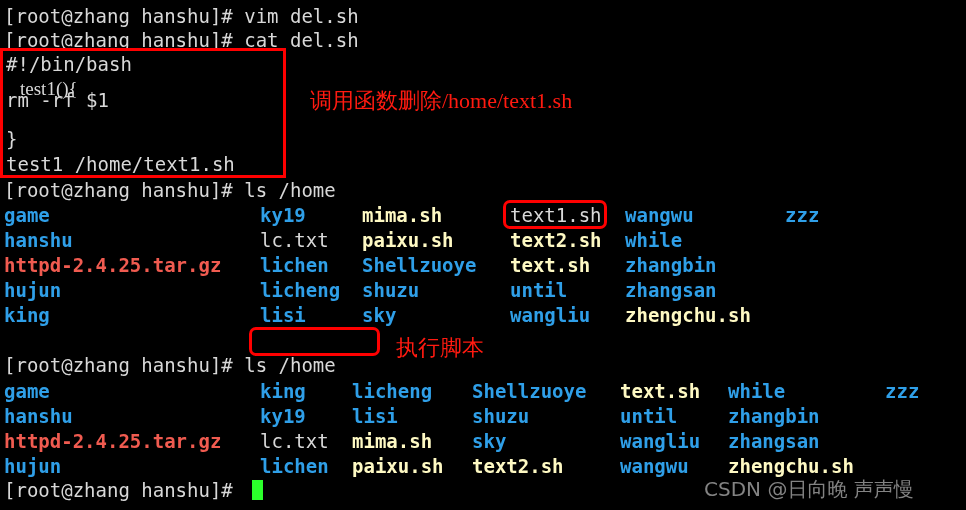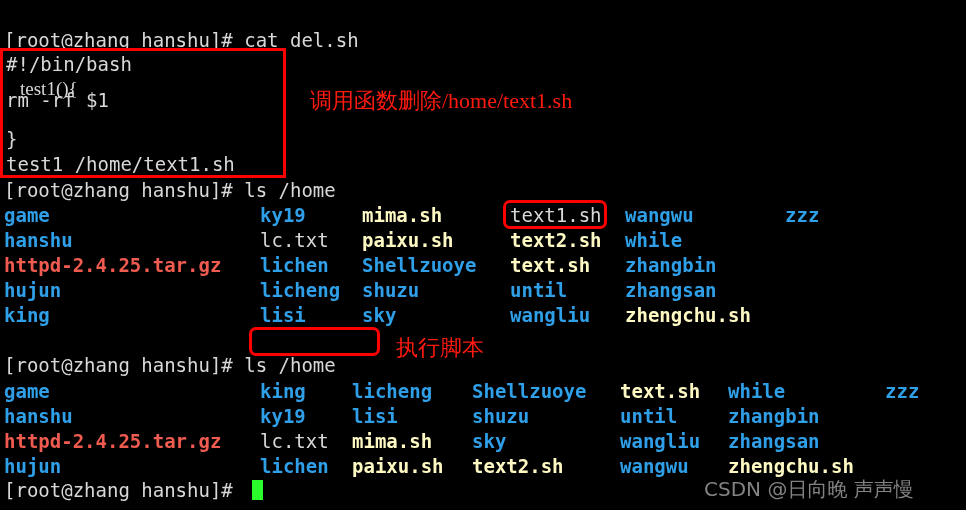--- a/index.html
+++ b/index.html
@@ -71,20 +71,21 @@
     font-family: "DejaVu Sans", "Liberation Sans", sans-serif;
     font-size: 20px;
     white-space: pre;
     opacity: 0.85;
   }
 </style>
 </head>
 <body>
 
 <div id="terminal">
+    <div class="cell" style="left: 4px; top: 4px;"><span class="prompt">[root@zhang hanshu]# </span><span class="c-white">vim del.sh</span></div>
     <div class="cell" style="left: 4px; top: 28px;"><span class="prompt">[root@zhang hanshu]# </span><span class="c-white">cat del.sh</span></div>
     <div class="cell" style="left: 4px; top: 178px;"><span class="prompt">[root@zhang hanshu]# </span><span class="c-white">ls /home</span></div>
     <div class="cell" style="left: 4px; top: 353px;"><span class="prompt">[root@zhang hanshu]# </span><span class="c-white">ls /home</span></div>
     <div class="cell" style="left: 4px; top: 478px;"><span class="prompt">[root@zhang hanshu]# </span><span class="c-white"></span></div>
     <div class="cell c-white" style="left: 6px; top: 52px;">#!/bin/bash</div>
     <div class="cell c-white" style="left: 20px; top: 77px; font-family: Liberation Serif, serif;">test1(){</div>
     <div class="cell c-white" style="left: 6px; top: 88px;">rm -rf $1</div>
     <div class="cell c-white" style="left: 6px; top: 127px;">}</div>
     <div class="cell c-white" style="left: 6px; top: 152px;">test1 /home/text1.sh</div>
     <div class="cell c-blue" style="left: 4px; top: 203px;">game</div>

